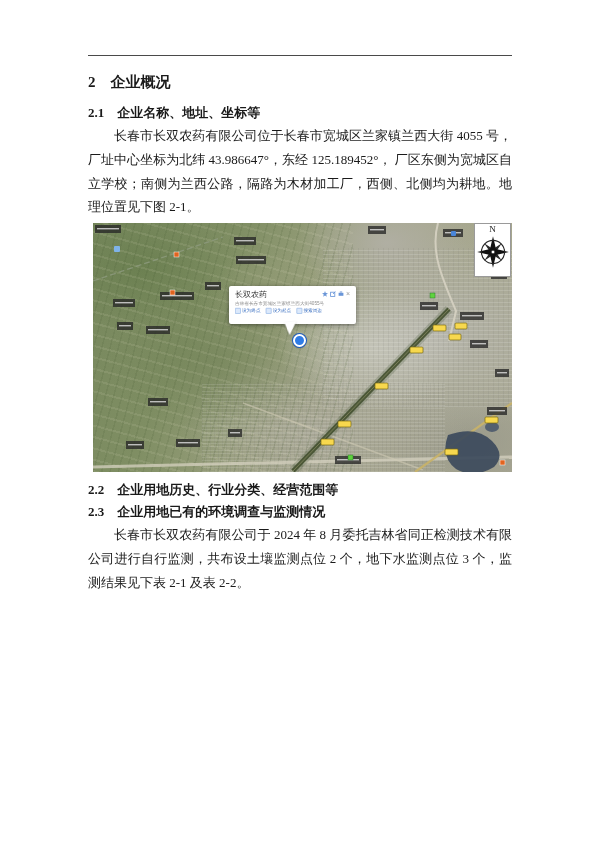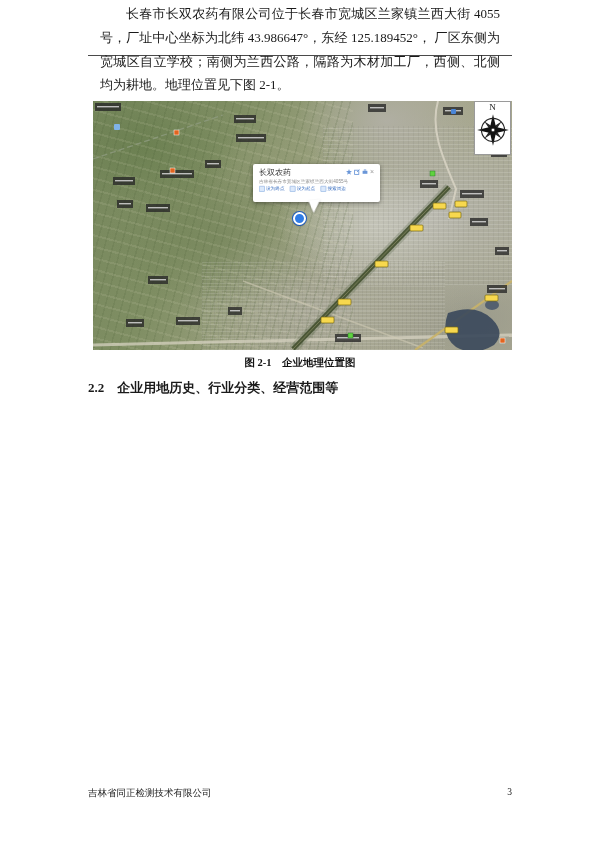--- a/index.html
+++ b/index.html
@@ -10,21 +10,21 @@
   .header{position:absolute;top:37px;left:88px;width:424px;text-align:center;
           font-size:9.5px;font-weight:bold;color:#222;letter-spacing:.5px;}
   .header-rule{position:absolute;top:55px;left:88px;width:424px;height:0;border-top:1px solid #4a4a4a;}
 
   
   .content{position:absolute;left:88px;top:0;width:424px;}
   .h-sec{font-size:15px;line-height:20px;font-weight:bold;margin:72px 0 0;}
   .h-sub{font-size:13px;line-height:19px;font-weight:bold;margin:11px 0 0;}
   .h-sub.mid{margin:8px 0 0;}
   .h-sub.low{margin:3px 0 0;}
-  p.body{font-size:13px;line-height:23.8px;text-align:justify;text-indent:2em;margin:2px 12px 0;}
+  p.body{font-size:13px;line-height:23.8px;text-align:justify;text-indent:2em;margin:2px 0 0;}
   p.body.cont{margin:0;}
 
   
   figure{margin:4px 0 0 5px;padding:0;width:419px;}
   .map{position:relative;width:419px;height:249px;overflow:hidden;background:#8d9879;}
   .map-base{position:absolute;inset:0;background:
     radial-gradient(130px 80px at 67% 50%, rgba(222,222,216,.45), transparent 75%),
     radial-gradient(140px 90px at 12% 18%, rgba(96,120,70,.55), transparent 70%),
     radial-gradient(160px 110px at 30% 55%, rgba(108,126,82,.5), transparent 70%),
     radial-gradient(120px 80px at 70% 8%, rgba(178,176,166,.9), transparent 75%),
@@ -44,21 +44,21 @@
     repeating-linear-gradient(90deg, rgba(110,110,104,.14) 0 1px, transparent 1px 4px);}
   .map-svg{position:absolute;inset:0;}
 
   
   .compass{position:absolute;left:381px;top:0;width:37px;height:54px;background:#fff;
            border:1px solid #9a9a9a;box-sizing:border-box;display:flex;flex-direction:column;
            align-items:center;justify-content:flex-start;}
   .compass-n{font-size:9px;line-height:11px;color:#111;font-family:"Liberation Serif",serif;}
 
   
-  .popup{position:absolute;left:160px;top:63px;width:127px;height:38px;background:#fff;
+  .popup{position:absolute;left:136px;top:63px;width:127px;height:38px;background:#fff;
          border-radius:2px;box-shadow:0 1px 4px rgba(0,0,0,.45);box-sizing:border-box;
          padding:4px 6px 2px;font-family:"Liberation Sans","DejaVu Sans",sans-serif;}
   .popup-head{display:flex;justify-content:space-between;align-items:flex-start;}
   .popup-title{font-size:8px;line-height:9px;color:#333;}
   .popup-icons{display:flex;gap:2px;align-items:center;}
   .popup-close{font-size:7px;line-height:7px;color:#999;}
   .tinyrow{transform:scale(.58);transform-origin:0 0;width:172%;}
   .popup-address{font-size:8px;line-height:9px;color:#8d8d8d;margin-top:2px;white-space:nowrap;}
   .popup-actions{display:flex;gap:9px;margin-top:2px;white-space:nowrap;}
   .popup-action{display:flex;align-items:center;font-size:8px;color:#3a6fc0;}
@@ -81,21 +81,23 @@
 </style>
 </head>
 <body>
 
 <div class="page">
 
   <div class="header-rule"></div>
 
   <div class="content">
 
-
+    <div class="h-sec">2　企业概况</div>
+
+    <div class="h-sub">2.1　企业名称、地址、坐标等</div>
     <p class="body">长春市长双农药有限公司位于长春市宽城区兰家镇兰西大街 4055 号，厂址中心坐标为北纬 43.986647°，东经 125.189452°， 厂区东侧为宽城区自立学校；南侧为兰西公路，隔路为木材加工厂，西侧、北侧均为耕地。地理位置见下图 2-1。</p>
 
     <figure>
       <div class="map">
         <div class="map-base"></div>
         <div class="fields"></div>
         <div class="urban"></div>
         <div class="village"></div>
 
         <svg class="map-svg" width="419" height="249" viewBox="0 0 419 249">
@@ -271,24 +273,21 @@
                   <span>搜索周边</span>
                 </span>
             </div>
           </div>
           <div class="popup-tail"></div>
         </div>
 
         <div class="marker"></div>
       </div>
 
-      <figcaption>图 2-1　企业地理位置图</figcaption>
     </figure>
 
     <div class="h-sub mid">2.2　企业用地历史、行业分类、经营范围等</div>
 
+    <div class="h-sub low">2.3　企业用地已有的环境调查与监测情况</div>
+    <p class="body">长春市长双农药有限公司于 2024 年 8 月委托吉林省同正检测技术有限公司进行自行监测，共布设土壤监测点位 2 个，地下水监测点位 3 个，监测结果见下表 2-1 及表 2-2。</p>
   </div>
 
-  <div class="footer">
-    <span>吉林省同正检测技术有限公司</span>
-    <span>3</span>
-  </div>
 </div>
 
 </body></html>

